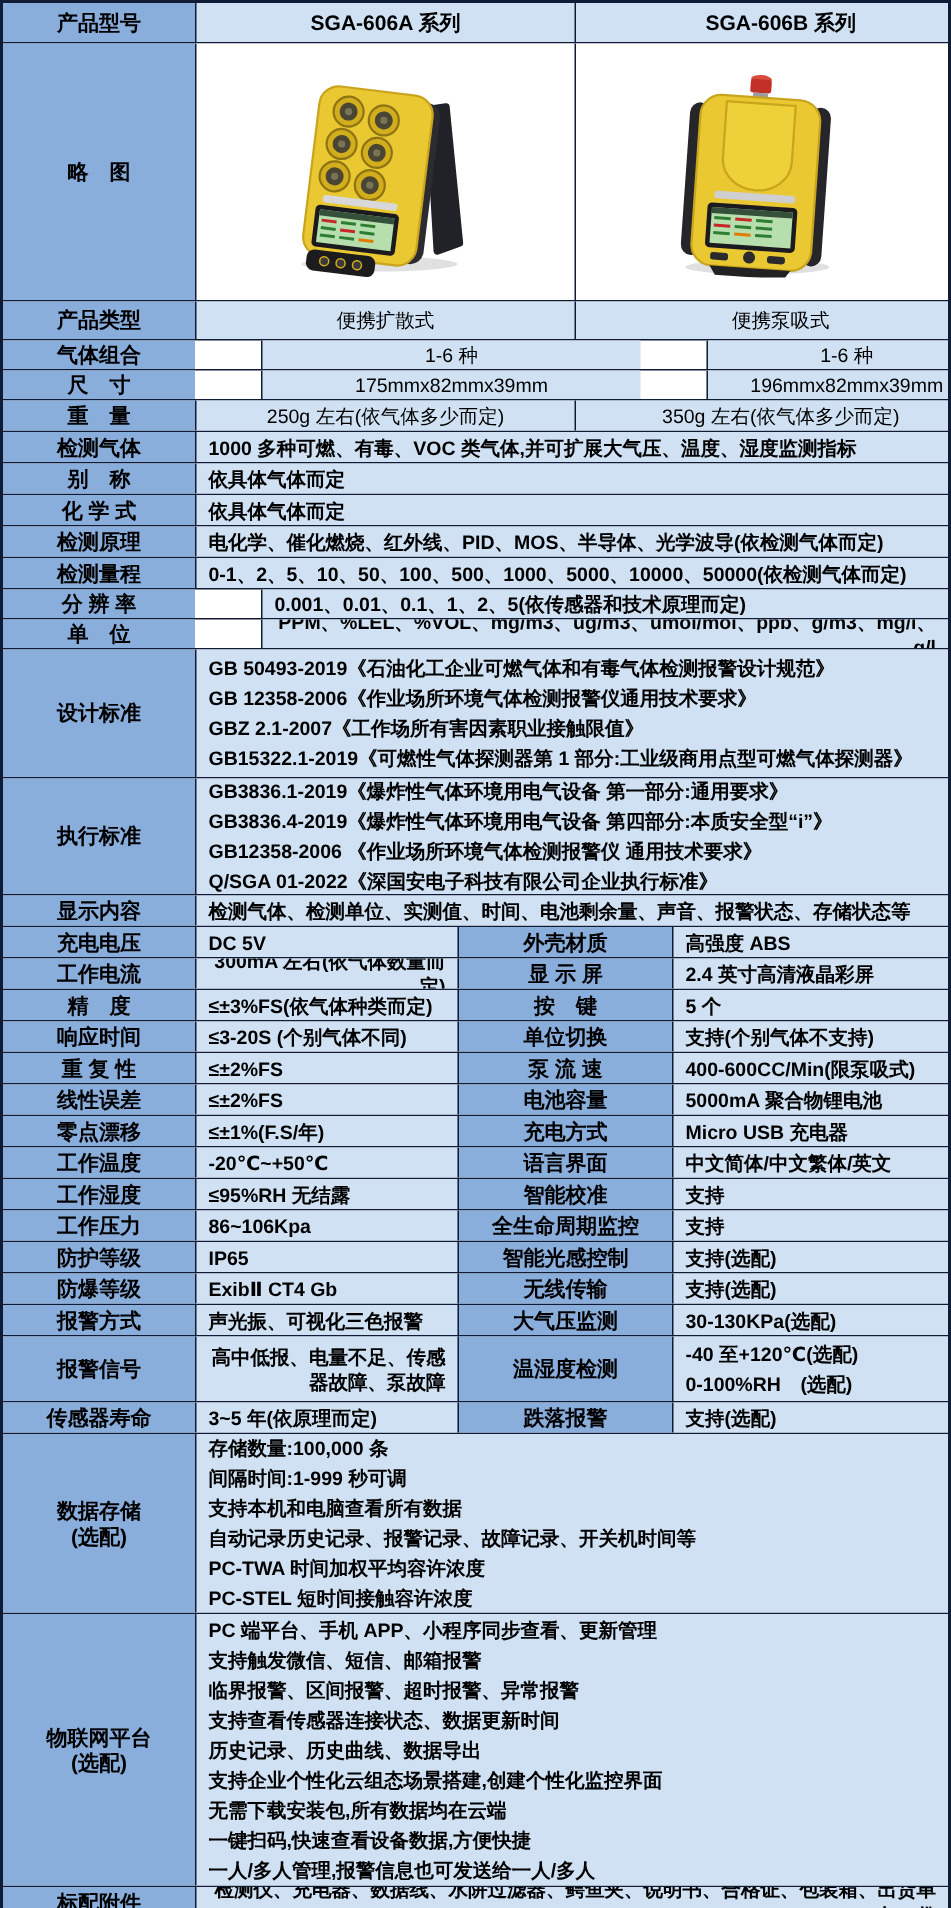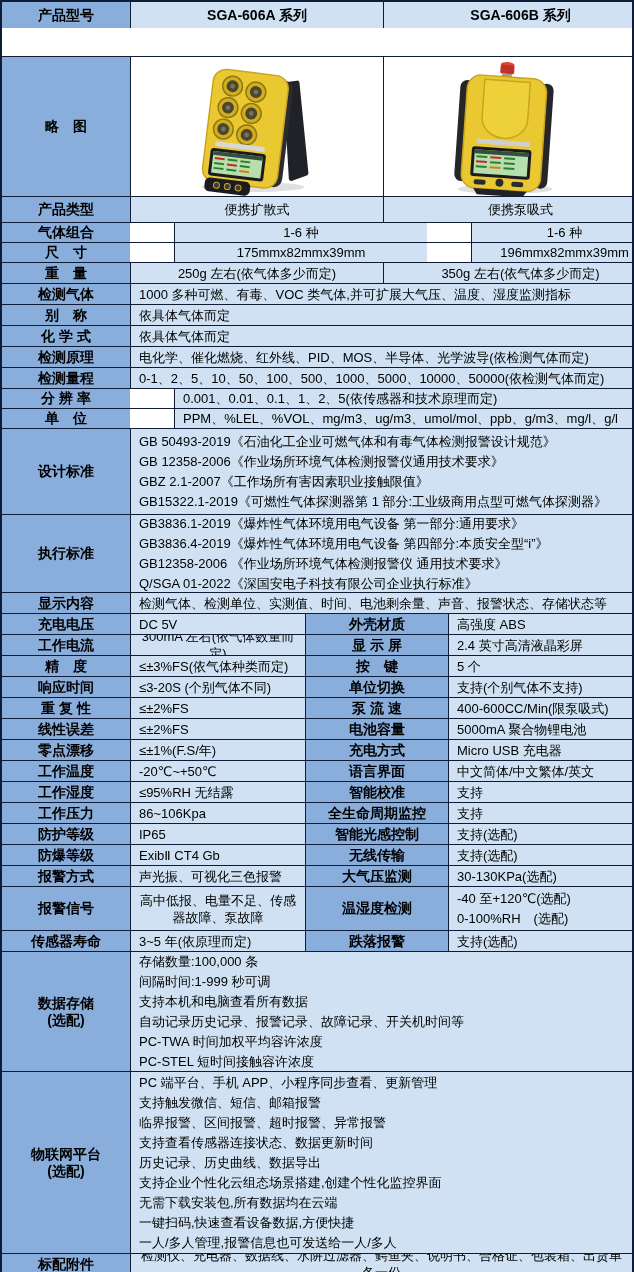--- a/index.html
+++ b/index.html
@@ -37,32 +37,32 @@
     flex:0 0 128px;
     background:var(--label-bg);
     font-weight:bold;
     font-size:14px;
     text-align:center;
     align-items:center;
     padding:1px 2px;
   }
   .val{background:var(--value-bg);}
   .ctr{text-align:center;align-items:center;}
-  .lft{text-align:center;align-items:flex-start;}
+  .lft{text-align:right;align-items:flex-start;font-weight:bold;}
   .ca{width:253px;flex:0 0 253px;}
   .cb{flex:1 1 auto;padding-left:33px;}
   .full{flex:1 1 auto;}
   .v1{width:175px;flex:0 0 175px;}
   .l2{width:143px;flex:0 0 143px;background:var(--label-bg);font-weight:bold;font-size:14px;text-align:left;align-items:center;}
   .v2{flex:1 1 auto;}
   .photo{background:var(--photo-bg);align-items:center;justify-content:center;padding:0;}
   .mline{line-height:20px;}
   
   .h-header{height:26px;}
-  .h-sketch{height:140px;margin-top:28px;}
+  .h-sketch{height:172px;}
   .h-type{height:26px;}
   .h-std{height:20px;gap:44px;}
   .h-s21{height:21px;}
   .h-design{height:86px;}
   .h-exec{height:78px;}
   .h-alarm2{height:44px;}
   .h-storage{height:120px;}
   .h-iot{height:182px;}
   svg{display:block;}
 </style>

